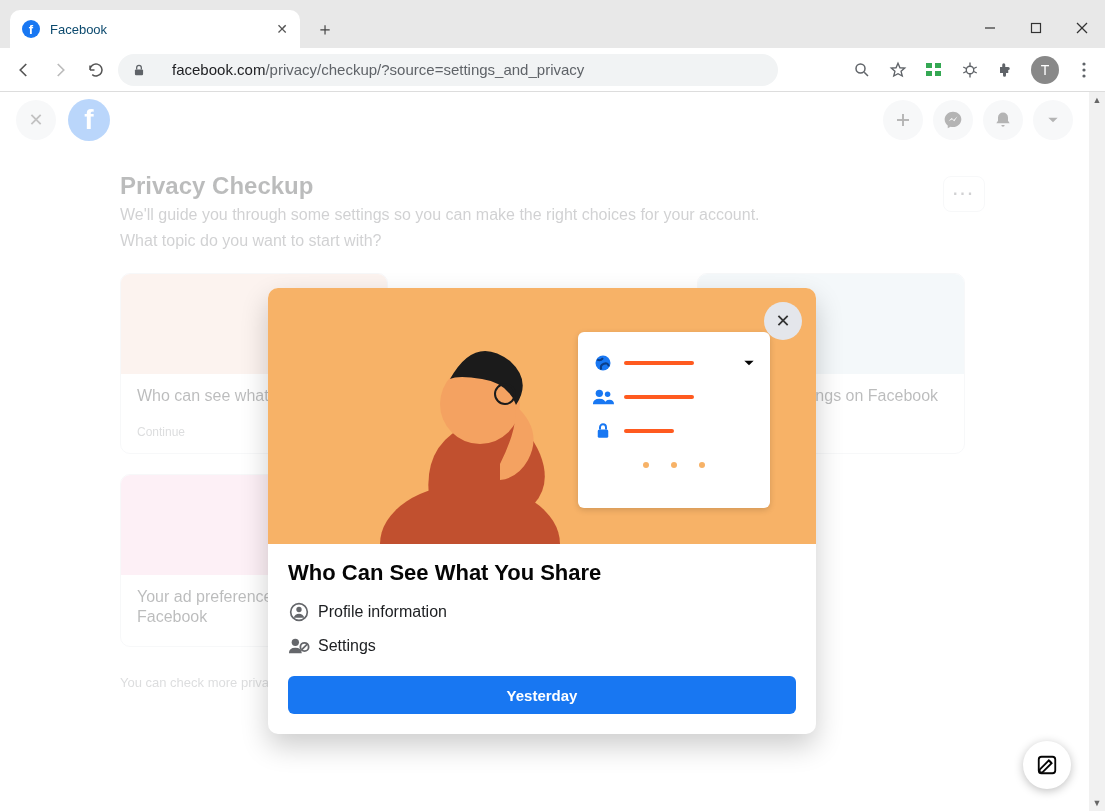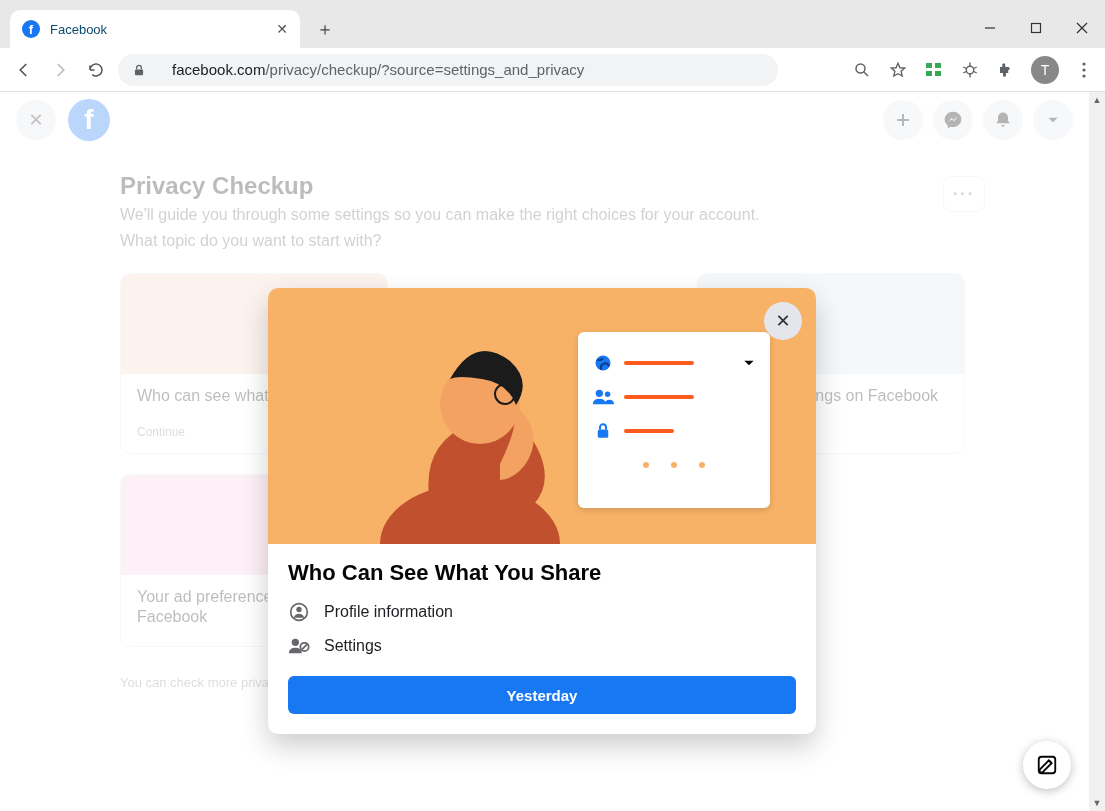--- a/index.html
+++ b/index.html
@@ -71,21 +71,21 @@
   .hero-row .line { height:4px; background:#ff5a1f; width:70px; border-radius:2px;}
   .hero-row .caret { margin-left:auto; }
   .hero-dots { display:flex; gap:22px; justify-content:center; margin-top:14px;}
   .hero-dots span{width:6px;height:6px;border-radius:50%;background:#f7b267;}
   .hero-person{position:absolute;left:92px;bottom:-10px;}
 
   .modal-body { padding:16px 20px 20px;}
   .modal-title { font-size:22px; font-weight:800; color:#050505;}
   .modal-desc { font-size:16px; color:#444; margin-top:8px; line-height:1.45;}
   .modal-list { margin-top:16px; display:flex; flex-direction:column; gap:14px;}
-  .modal-item { display:flex; align-items:center; gap:14px; font-size:16px; color:#1c1e21;}
+  .modal-item { display:flex; align-items:center; gap:8px; font-size:16px; color:#1c1e21;}
   .modal-item .mic { width:22px; color:#65676b; display:flex; justify-content:center;}
   .modal-btn { margin-top:20px; width:100%; height:38px; border:none; border-radius:6px; background:#1877f2; color:#fff; font-weight:600; font-size:15px;}
 
   
   .compose { position:absolute; right:34px; bottom:22px; width:48px;height:48px;border-radius:50%;background:#fff;box-shadow:0 2px 10px rgba(0,0,0,0.25);display:flex;align-items:center;justify-content:center;color:#050505;}
   
   svg { display:block; }
 </style>
 </head>
 <body>

